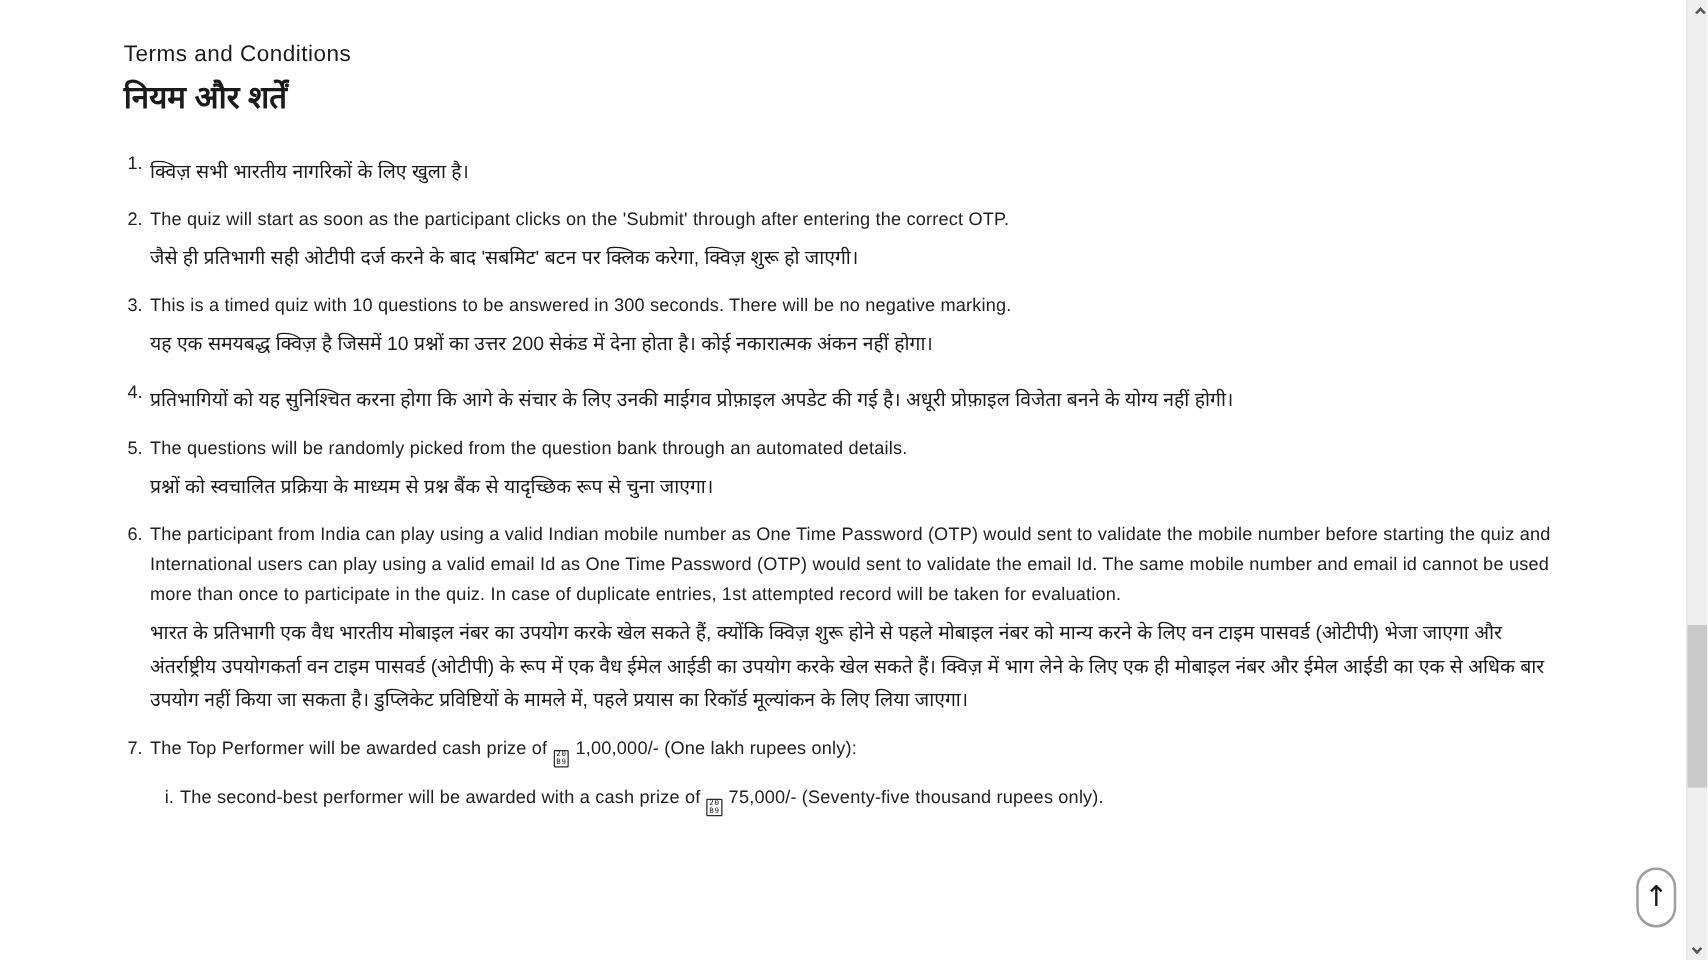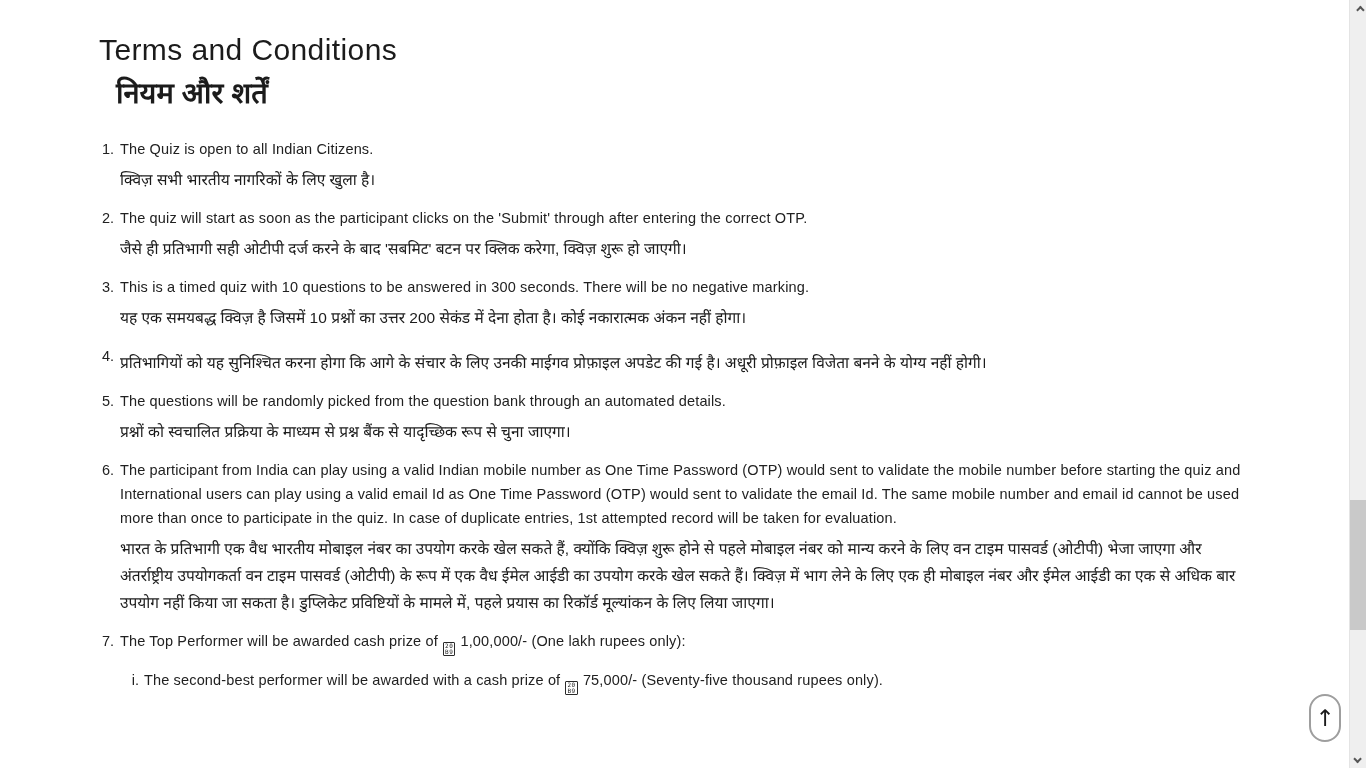--- a/index.html
+++ b/index.html
@@ -14,28 +14,28 @@
   }
 
   .content {
     position: absolute;
     left: 99px; top: 0;
     width: 1152px;
   }
 
   .title-en {
     margin: 33px 0 0 0;
-    font-size: 30px;
+    font-size: 18px;
     font-weight: 500;
     letter-spacing: 0.4px;
     color: #1b1b1b;
   }
   .title-hi {
-    margin: 5px 0 0 17px;
-    font-size: 29px;
+    margin: 5px 0 0 0;
+    font-size: 25px;
     font-weight: 700;
     color: #1b1b1b;
   }
 
   ol.terms-list { list-style: none; margin: 26px 0 0 0; padding: 0; }
   li.term { display: flex; margin-bottom: 13px; }
   .marker {
     flex: none;
     width: 15px;
     text-align: right;
@@ -144,21 +144,20 @@
 
   <main class="content">
     <h1 class="title-en">Terms and Conditions</h1>
     <h2 class="title-hi">नियम और शर्तें</h2>
 
     <ol class="terms-list">
 
       <li class="term">
         <span class="marker">1.</span>
         <div class="term-body">
-          <p class="en">The Quiz is open to all Indian Citizens.</p>
           <p class="hi">क्विज़ सभी भारतीय नागरिकों के लिए खुला है।</p>
         </div>
       </li>
 
       <li class="term">
         <span class="marker">2.</span>
         <div class="term-body">
           <p class="en">The quiz will start as soon as the participant clicks on the 'Submit' through after entering the correct OTP.</p>
           <p class="hi">जैसे ही प्रतिभागी सही ओटीपी दर्ज करने के बाद 'सबमिट' बटन पर क्लिक करेगा, क्विज़ शुरू हो जाएगी।</p>
         </div>

